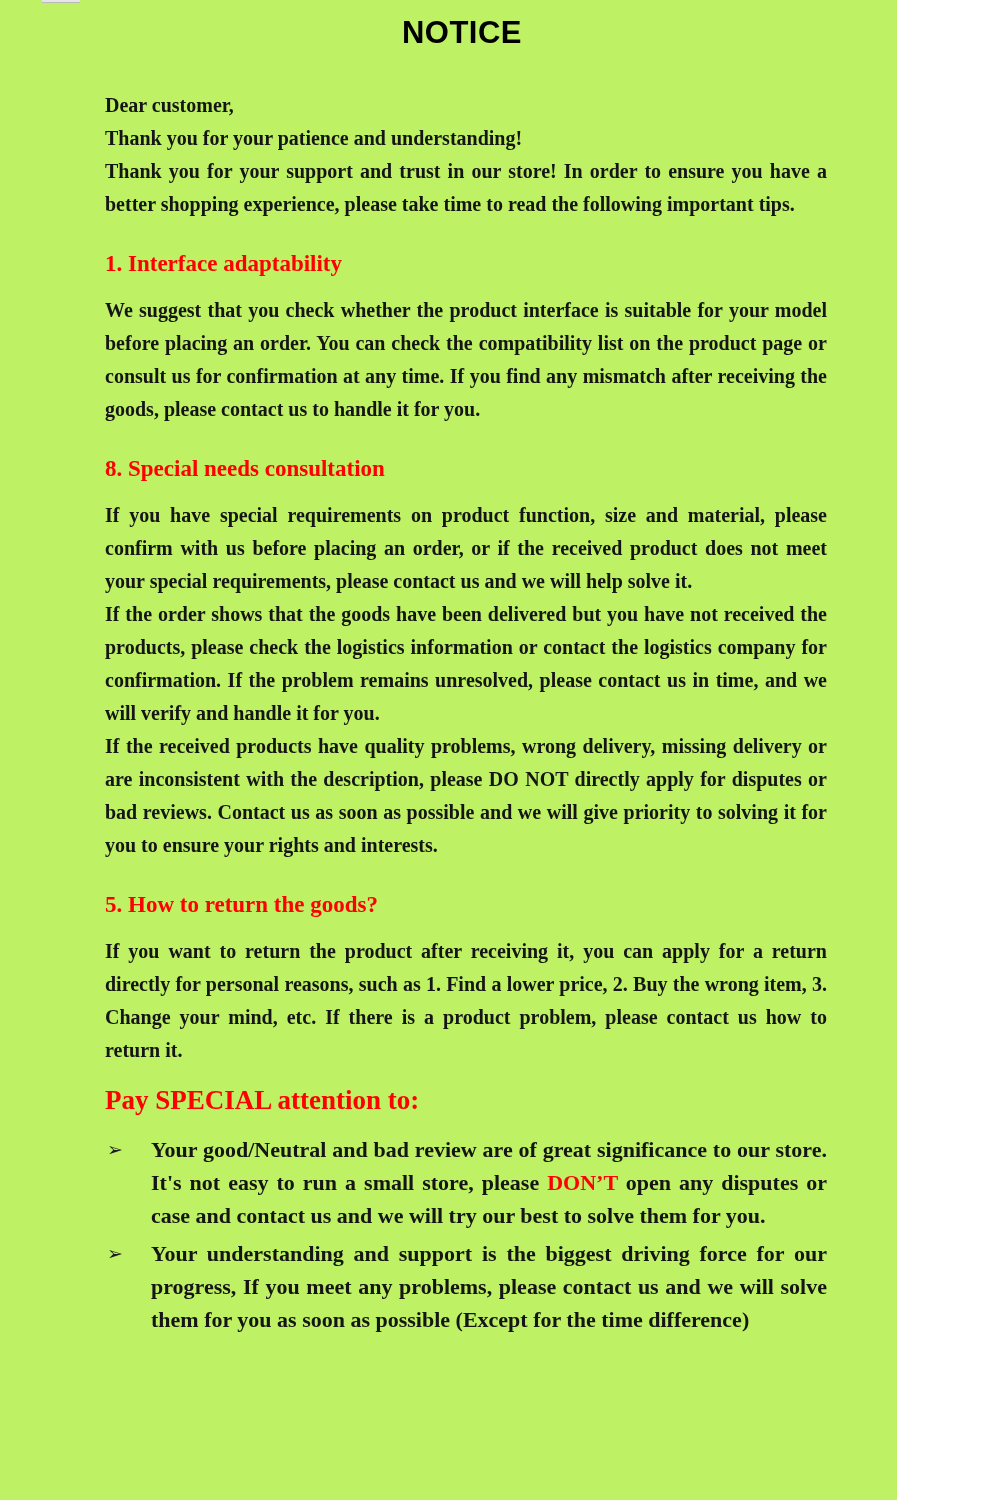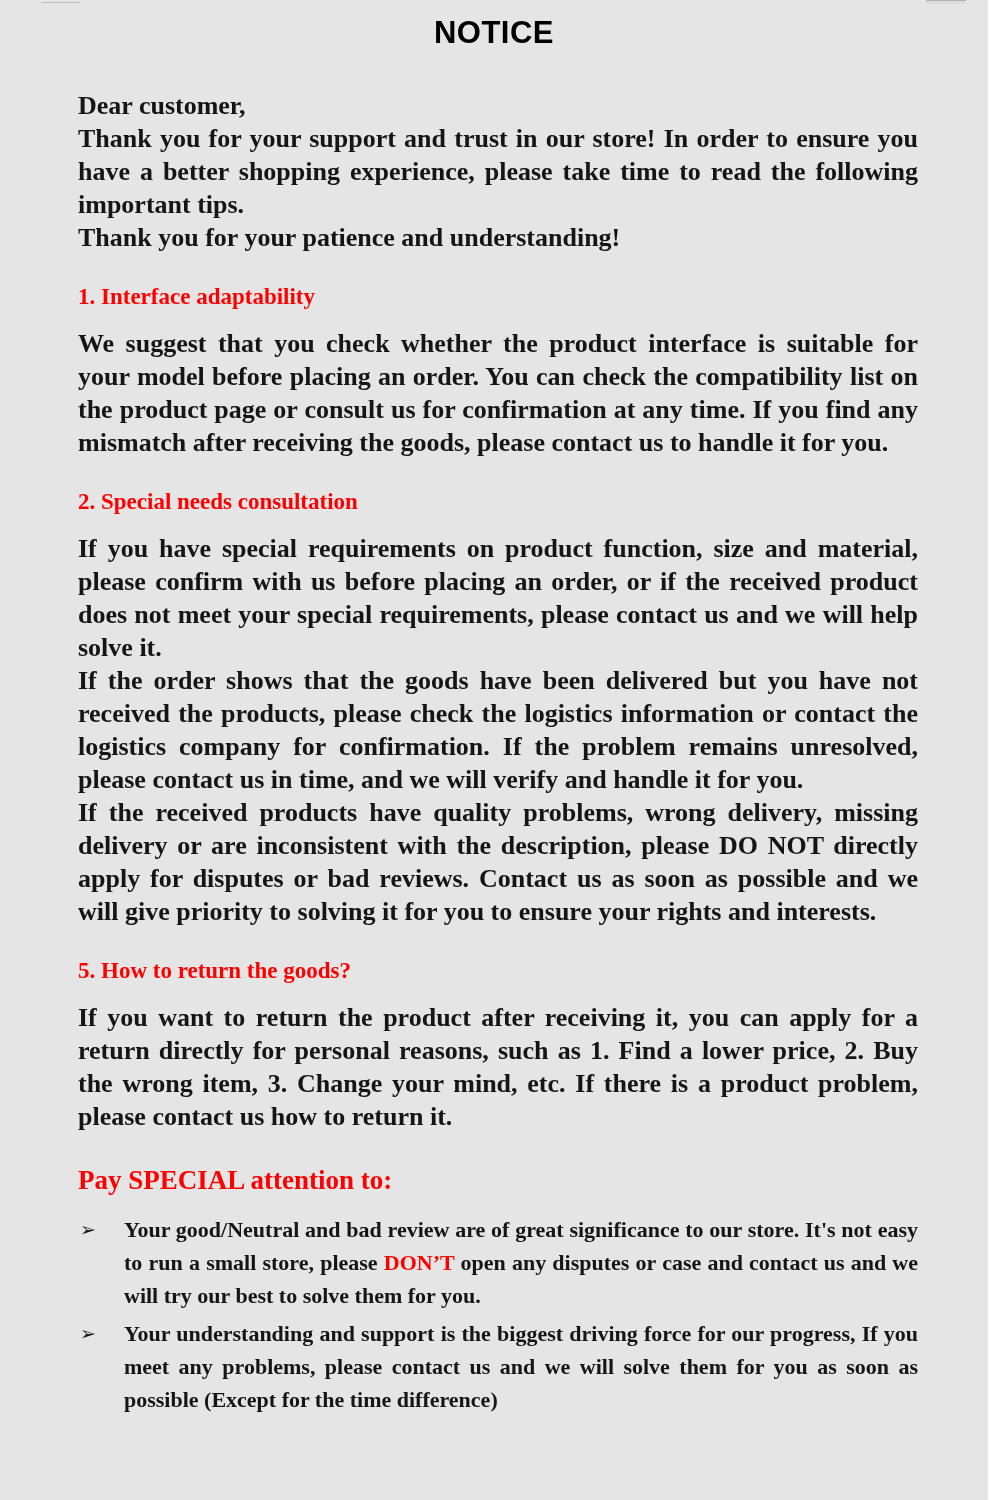--- a/index.html
+++ b/index.html
@@ -4,26 +4,27 @@
 <style>
   :root {
     --heading-red: #ff0000;
     --highlight-red: #ff0000;
     --body-text: #151515;
   }
   * { margin: 0; padding: 0; box-sizing: border-box; }
   html, body { background: #ffffff; }
   .page {
     position: relative;
-    width: 988px;
+    width: 897px;
     height: 1500px;
-    background: #e5e5e5;
+    background: #bef264;
     overflow: hidden;
     font-family: "Liberation Serif", serif;
     color: var(--body-text);
+    padding-left: 27px;
   }
   .edge-artifact {
     position: absolute;
     top: 0;
   }
   .edge-artifact.left {
     left: 42px; width: 38px; height: 3px;
     background: #e6e6e6;
     border-bottom: 1px solid #b9b9b9;
   }
@@ -41,37 +42,37 @@
     letter-spacing: 0.5px;
     color: #000000;
   }
   .content {
     padding: 0 70px 0 78px;
   }
   .intro {
     margin-top: 38px;
   }
   .body-text {
-    font-size: 26px;
+    font-size: 20px;
     font-weight: bold;
     line-height: 33px;
     text-align: justify;
     color: var(--body-text);
   }
   .intro .body-text { text-align: left; }
   .intro .justified { text-align: justify; }
   .section-heading {
     margin: 26px 0 13px 0;
     font-size: 23px;
     font-weight: bold;
     line-height: 34px;
     color: var(--heading-red);
   }
   .special-heading {
-    margin: 30px 0 16px 0;
+    margin: 16px 0 16px 0;
     font-size: 27px;
     font-weight: bold;
     line-height: 34px;
     color: var(--heading-red);
   }
   .bullet-list { margin-top: 2px; }
   .bullet-item {
     display: flex;
     align-items: flex-start;
     margin-bottom: 5px;
@@ -103,31 +104,31 @@
 
   <div class="edge-artifact left"></div>
   <div class="edge-artifact right"></div>
 
   <h1 class="doc-title">NOTICE</h1>
 
   <div class="content">
 
     <div class="intro">
       <div class="body-text">Dear customer,</div>
+      <div class="body-text">Thank you for your patience and understanding!</div>
       <div class="body-text justified">Thank you for your support and trust in our store! In order to ensure you have a better shopping experience, please take time to read the following important tips.</div>
-      <div class="body-text">Thank you for your patience and understanding!</div>
     </div>
 
     <div class="section">
       <h2 class="section-heading">1. Interface adaptability</h2>
       <p class="body-text">We suggest that you check whether the product interface is suitable for your model before placing an order. You can check the compatibility list on the product page or consult us for confirmation at any time. If you find any mismatch after receiving the goods, please contact us to handle it for you.</p>
     </div>
 
     <div class="section">
-      <h2 class="section-heading">2. Special needs consultation</h2>
+      <h2 class="section-heading">8. Special needs consultation</h2>
       <p class="body-text">If you have special requirements on product function, size and material, please confirm with us before placing an order, or if the received product does not meet your special requirements, please contact us and we will help solve it.</p>
     </div>
 
     <div class="section">
       <p class="body-text">If the order shows that the goods have been delivered but you have not received the products, please check the logistics information or contact the logistics company for confirmation. If the problem remains unresolved, please contact us in time, and we will verify and handle it for you.</p>
     </div>
 
     <div class="section">
       <p class="body-text">If the received products have quality problems, wrong delivery, missing delivery or are inconsistent with the description, please DO NOT directly apply for disputes or bad reviews. Contact us as soon as possible and we will give priority to solving it for you to ensure your rights and interests.</p>
     </div>

